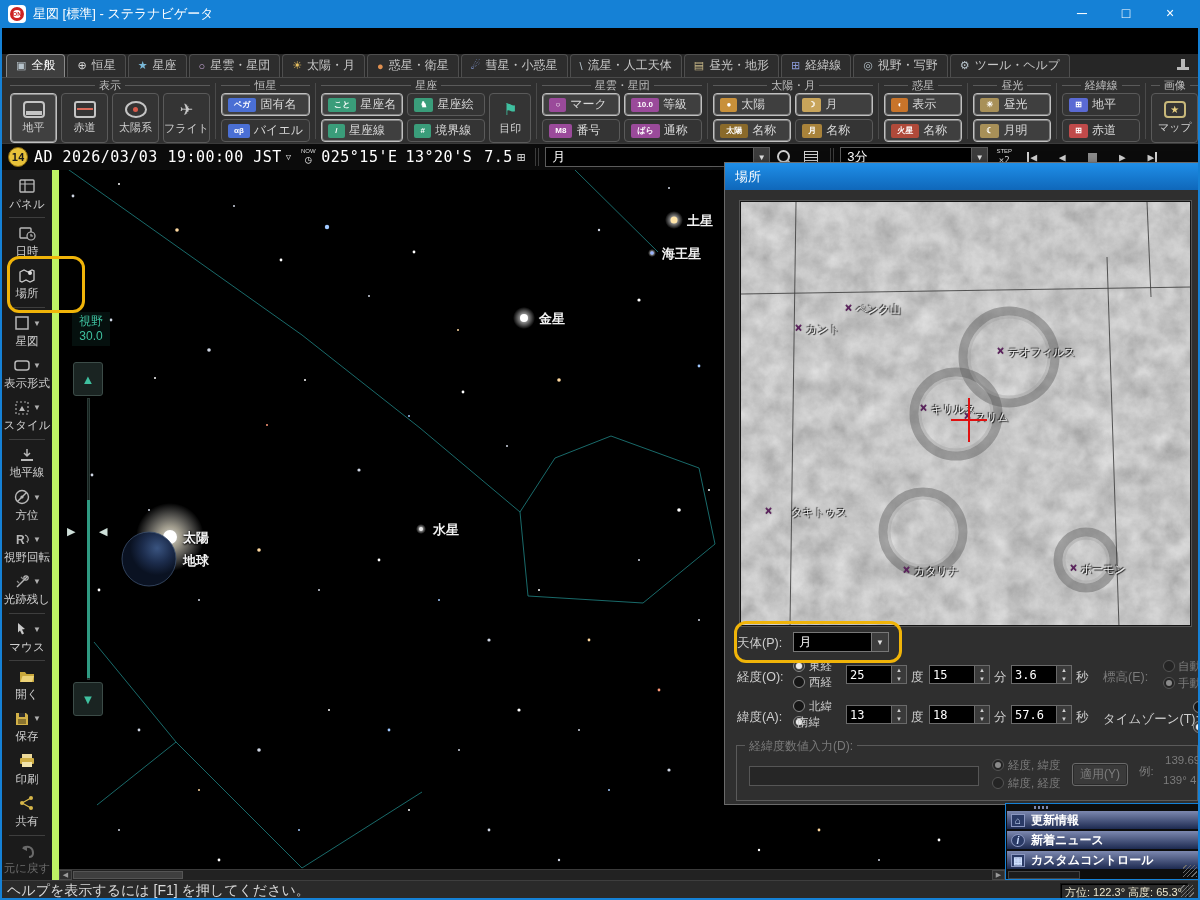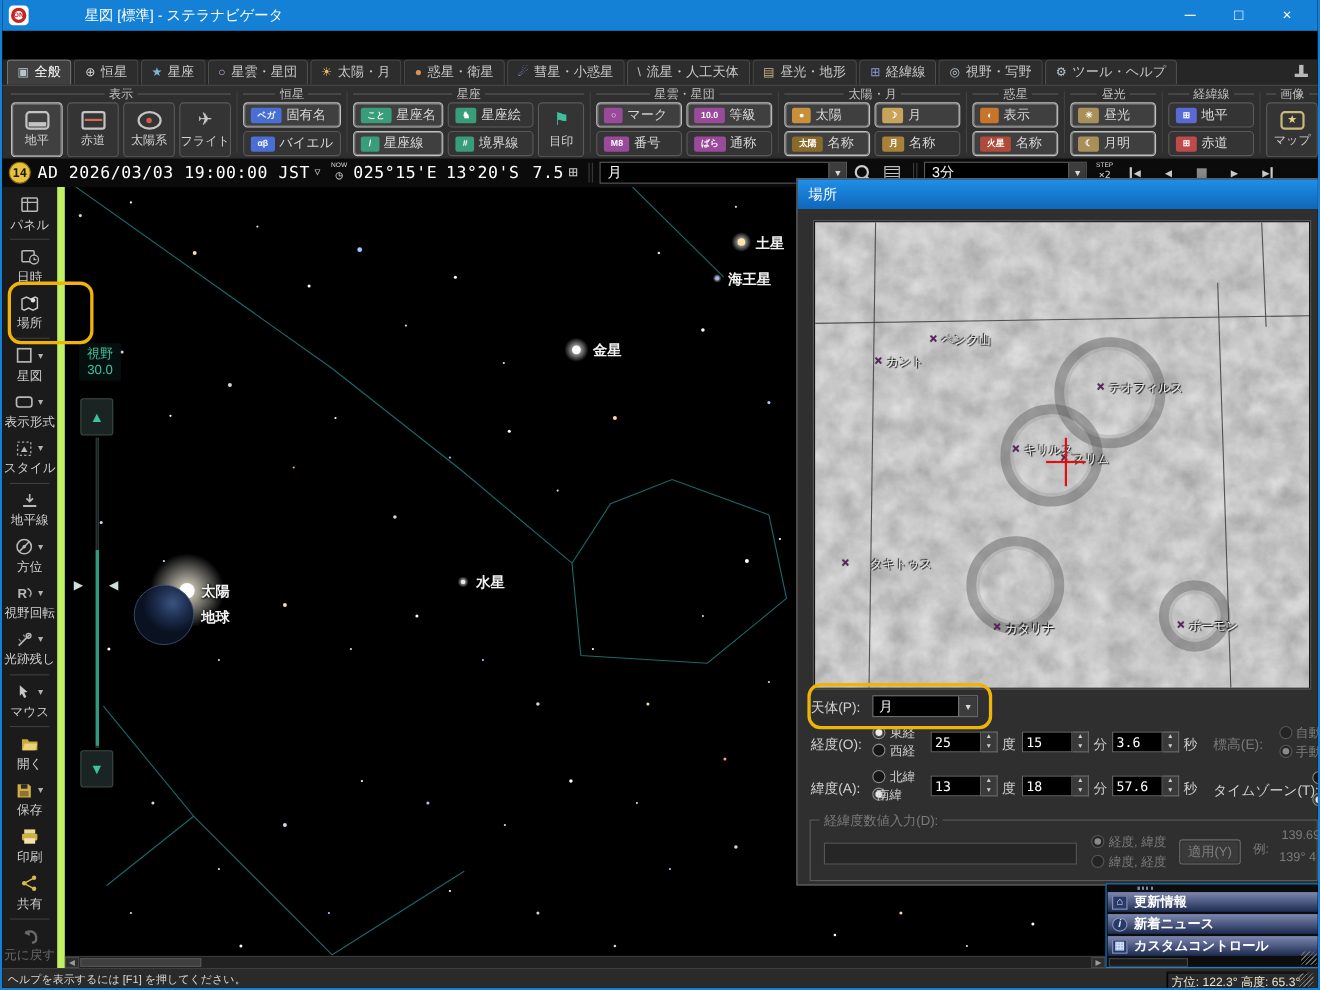--- a/index.html
+++ b/index.html
@@ -3,21 +3,21 @@
 <meta charset="utf-8">
 <style>
   * { box-sizing: border-box; margin: 0; padding: 0; }
   html,body { background:#444; }
   #window {
     position: relative; width: 1200px; height: 900px; overflow: hidden;
     font-family: "Liberation Sans", sans-serif; background:#000;
     border-left:2px solid #1581d6; border-right:2px solid #1581d6; border-bottom:2px solid #1581d6;
   }
   
-  .titlebar { position:absolute; left:0; top:0; width:100%; height:28px; background:#1581d6; display:flex; align-items:center; padding:0 6px; color:#fff; font-size:13px;gap:44px; }
+  .titlebar { position:absolute; left:0; top:0; width:100%; height:28px; background:#1581d6; display:flex; align-items:center; padding:0 6px; color:#fff; font-size:13px; }
   .applogo { width:18px; height:18px; border-radius:4px; background:#fff; margin-right:7px; position:relative; }
   .applogo::before { content:""; position:absolute; inset:2px; border:3px solid #cc2222; border-radius:50%; }
   .applogo::after { content:"ON"; position:absolute; inset:0; color:#cc2222; font-size:6px; font-weight:bold; display:flex; align-items:center; justify-content:center; }
   .win-btns { margin-left:auto; display:flex; height:28px; }
   .win-btn { width:44px; text-align:center; line-height:26px; color:#fff; font-size:14px; }
   
   .menubar { position:absolute; left:0; top:28px; width:100%; height:26px; background:#272727; border-bottom:1px solid #1c1c1c; display:flex; align-items:center; padding:0 8px; }
   .menu-item { color:#e2e2e2; font-size:13px; padding:4px 9px; white-space:nowrap; }
   
   .tabsrow { position:absolute; left:0; top:54px; width:100%; height:23px; background:#262626; display:flex; align-items:flex-end; padding:0 4px; }
@@ -117,21 +117,21 @@
   .applybtn { position:absolute; left:335px; top:17px; width:56px; height:23px; background:#3a3a3a; border:1px solid #6a6a6a; border-radius:3px; color:#7e7e7e; font-size:12px; display:flex; align-items:center; justify-content:center; box-shadow:inset 0 0 0 1px #2a2a2a; }
   
   .newspanel { position:absolute; left:1003px; top:803px; width:195px; height:77px; background:#0d0d0d; border:1px solid #1581d6; z-index:40; }
   .np-handle { position:absolute; left:28px; top:2px; width:16px; height:3px; background:repeating-linear-gradient(90deg,#7a86ac 0 2px, transparent 2px 4px); }
   .np-bar { position:absolute; left:1px; width:191px; height:18px; background:linear-gradient(#7c88b0,#273succ 60%, #1d2a50); background:linear-gradient(#7c88b0,#1d2a50); display:flex; align-items:center; gap:6px; padding:0 4px; color:#fff; font-size:12px; font-weight:bold; }
   .np-ic { width:14px; height:13px; display:flex; align-items:center; justify-content:center; font-size:10px; color:#cfe0ff; background:#2a3a66; border:1px solid #8a96c0; }
   .np-input { position:absolute; left:2px; top:67px; width:72px; height:8px; background:#1c1c1c; border:1px solid #444; }
   .np-grip { position:absolute; right:2px; bottom:2px; width:14px; height:12px; background:repeating-linear-gradient(135deg, transparent 0 2px, #6a6a6a 2px 3px); }
   
   .statusbar { position:absolute; left:0; top:880px; width:100%; height:20px; background:#2a2a2a; border-top:1px solid #3e3e3e; display:flex; align-items:center; z-index:50; }
-  .st-help { color:#d8d8d8; font-size:10px; padding-left:5px; }
+  .st-help { color:#d8d8d8; font-size:14px; padding-left:5px; }
   .st-pos { position:absolute; left:1058px; top:2px; width:128px; height:16px; border:1px solid #141414; box-shadow:inset 1px 1px 0 #000; color:#eae6cf; font-size:11px; padding:1px 4px; white-space:nowrap; }
   .st-grip { position:absolute; right:4px; bottom:3px; width:13px; height:12px; background:repeating-linear-gradient(135deg, transparent 0 2px, #777 2px 3px); }
 </style>
 </head>
 <body>
 
 <div id="window">
 
   <div class="titlebar">
     <div class="applogo"></div>

